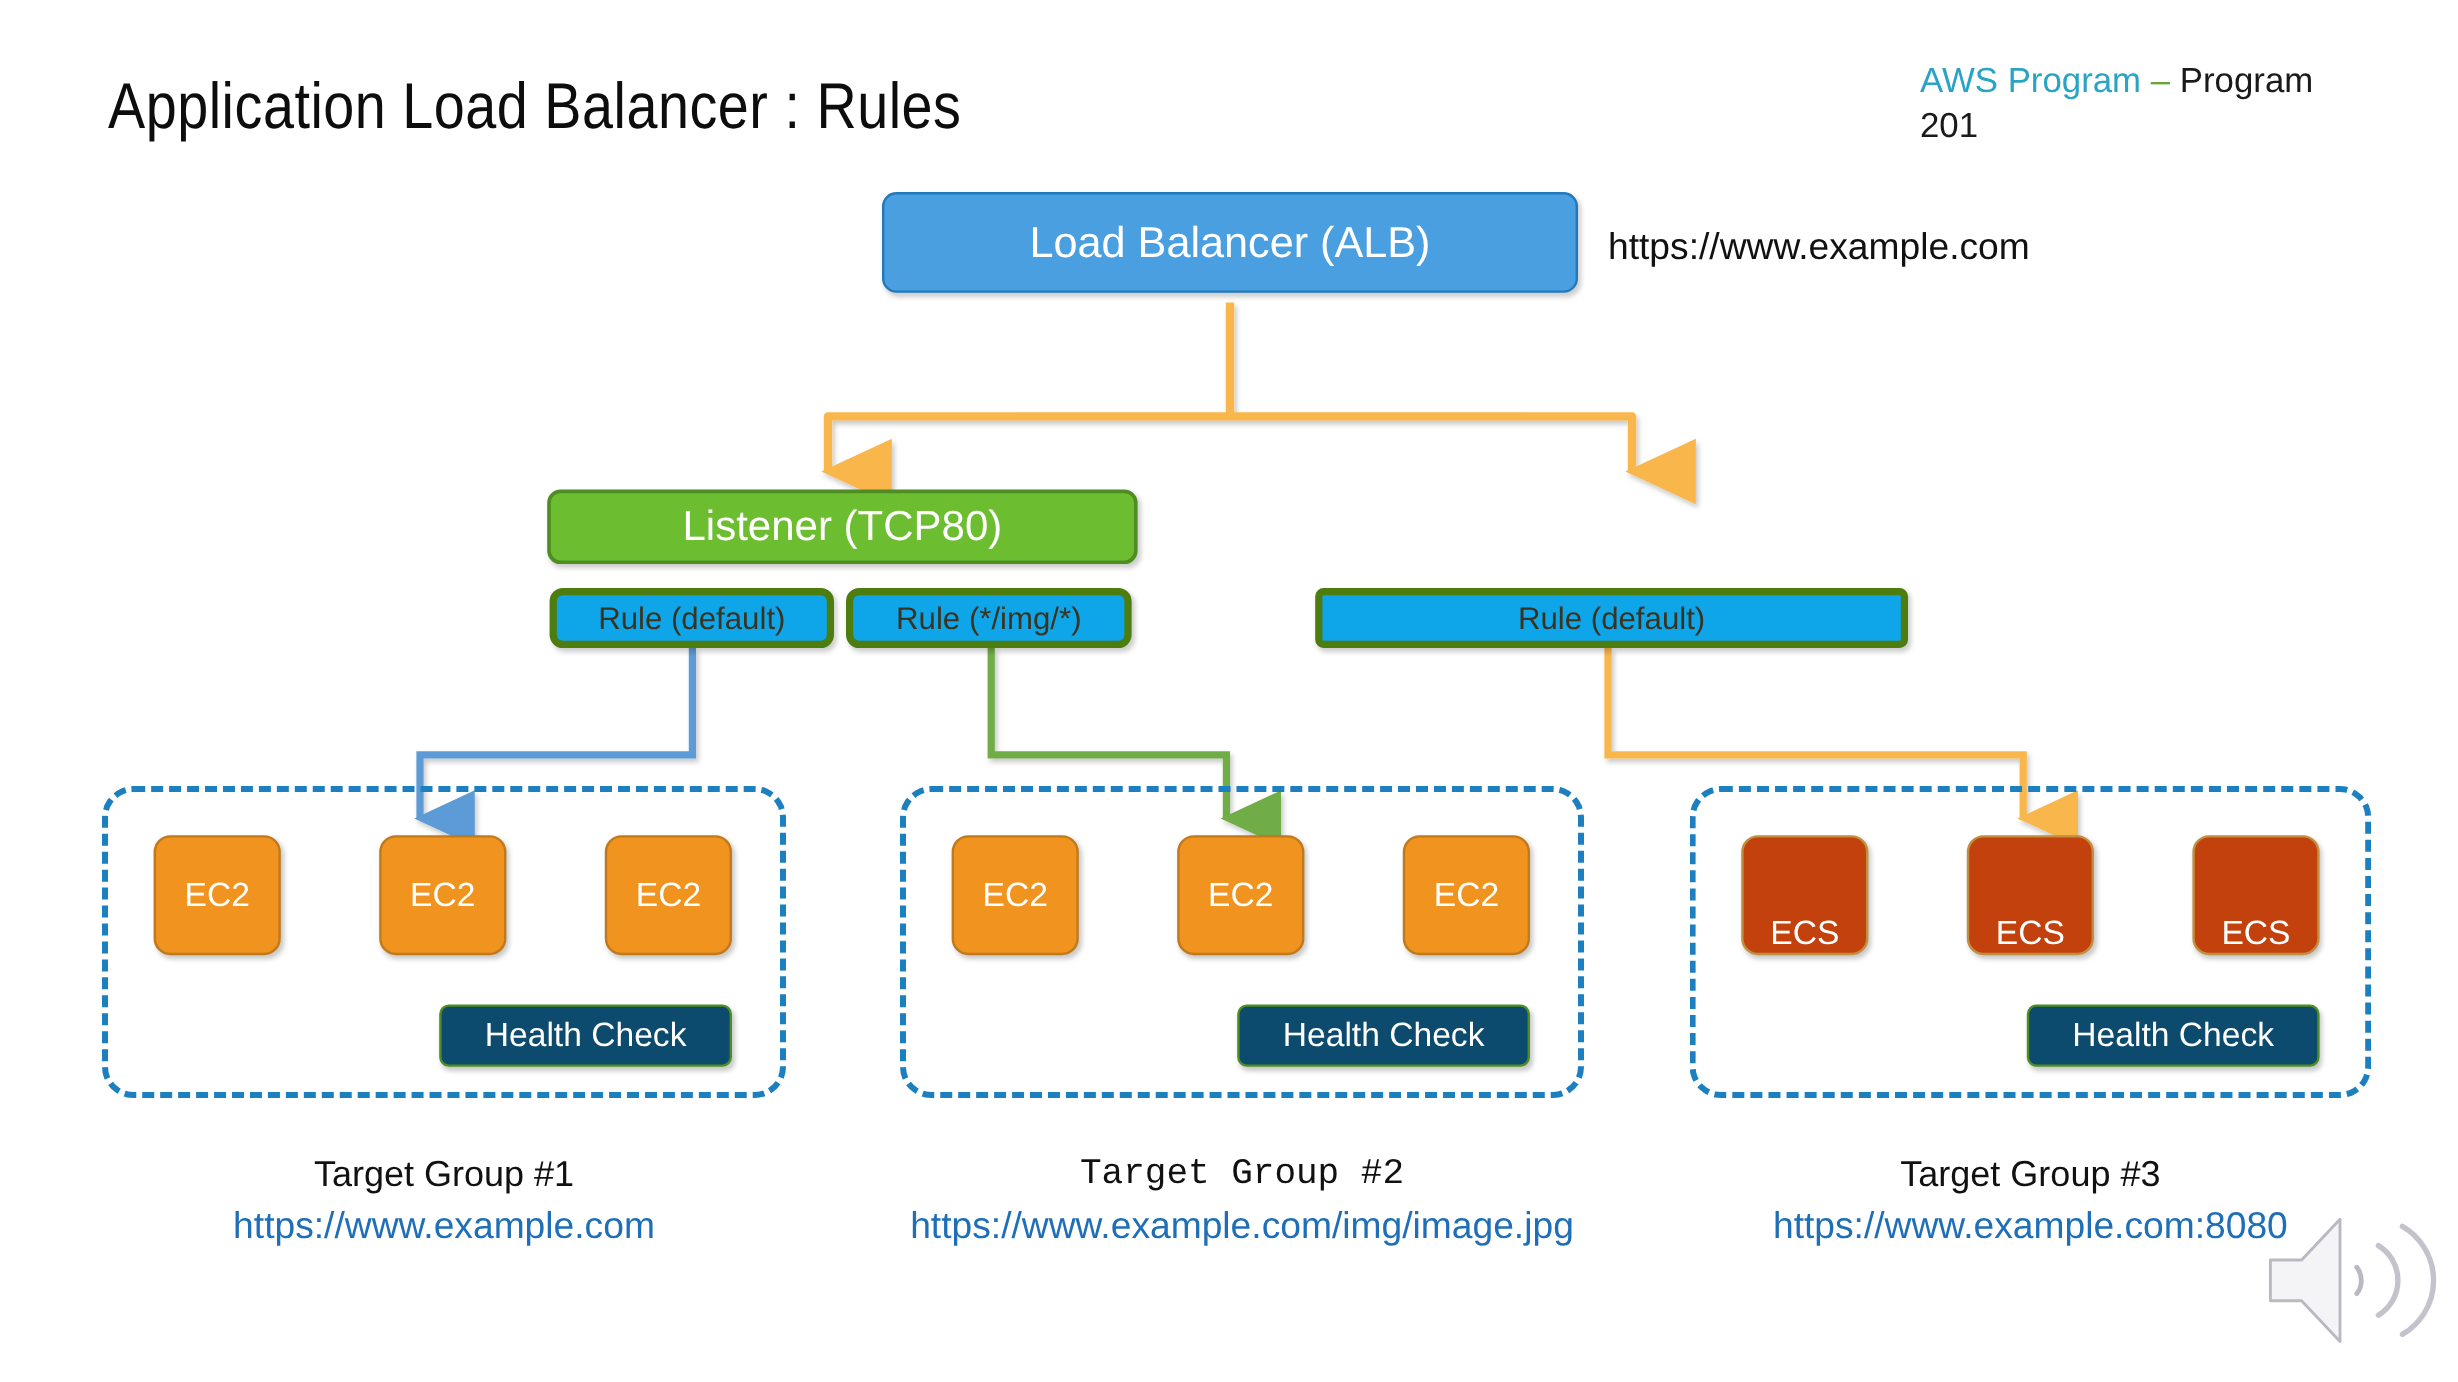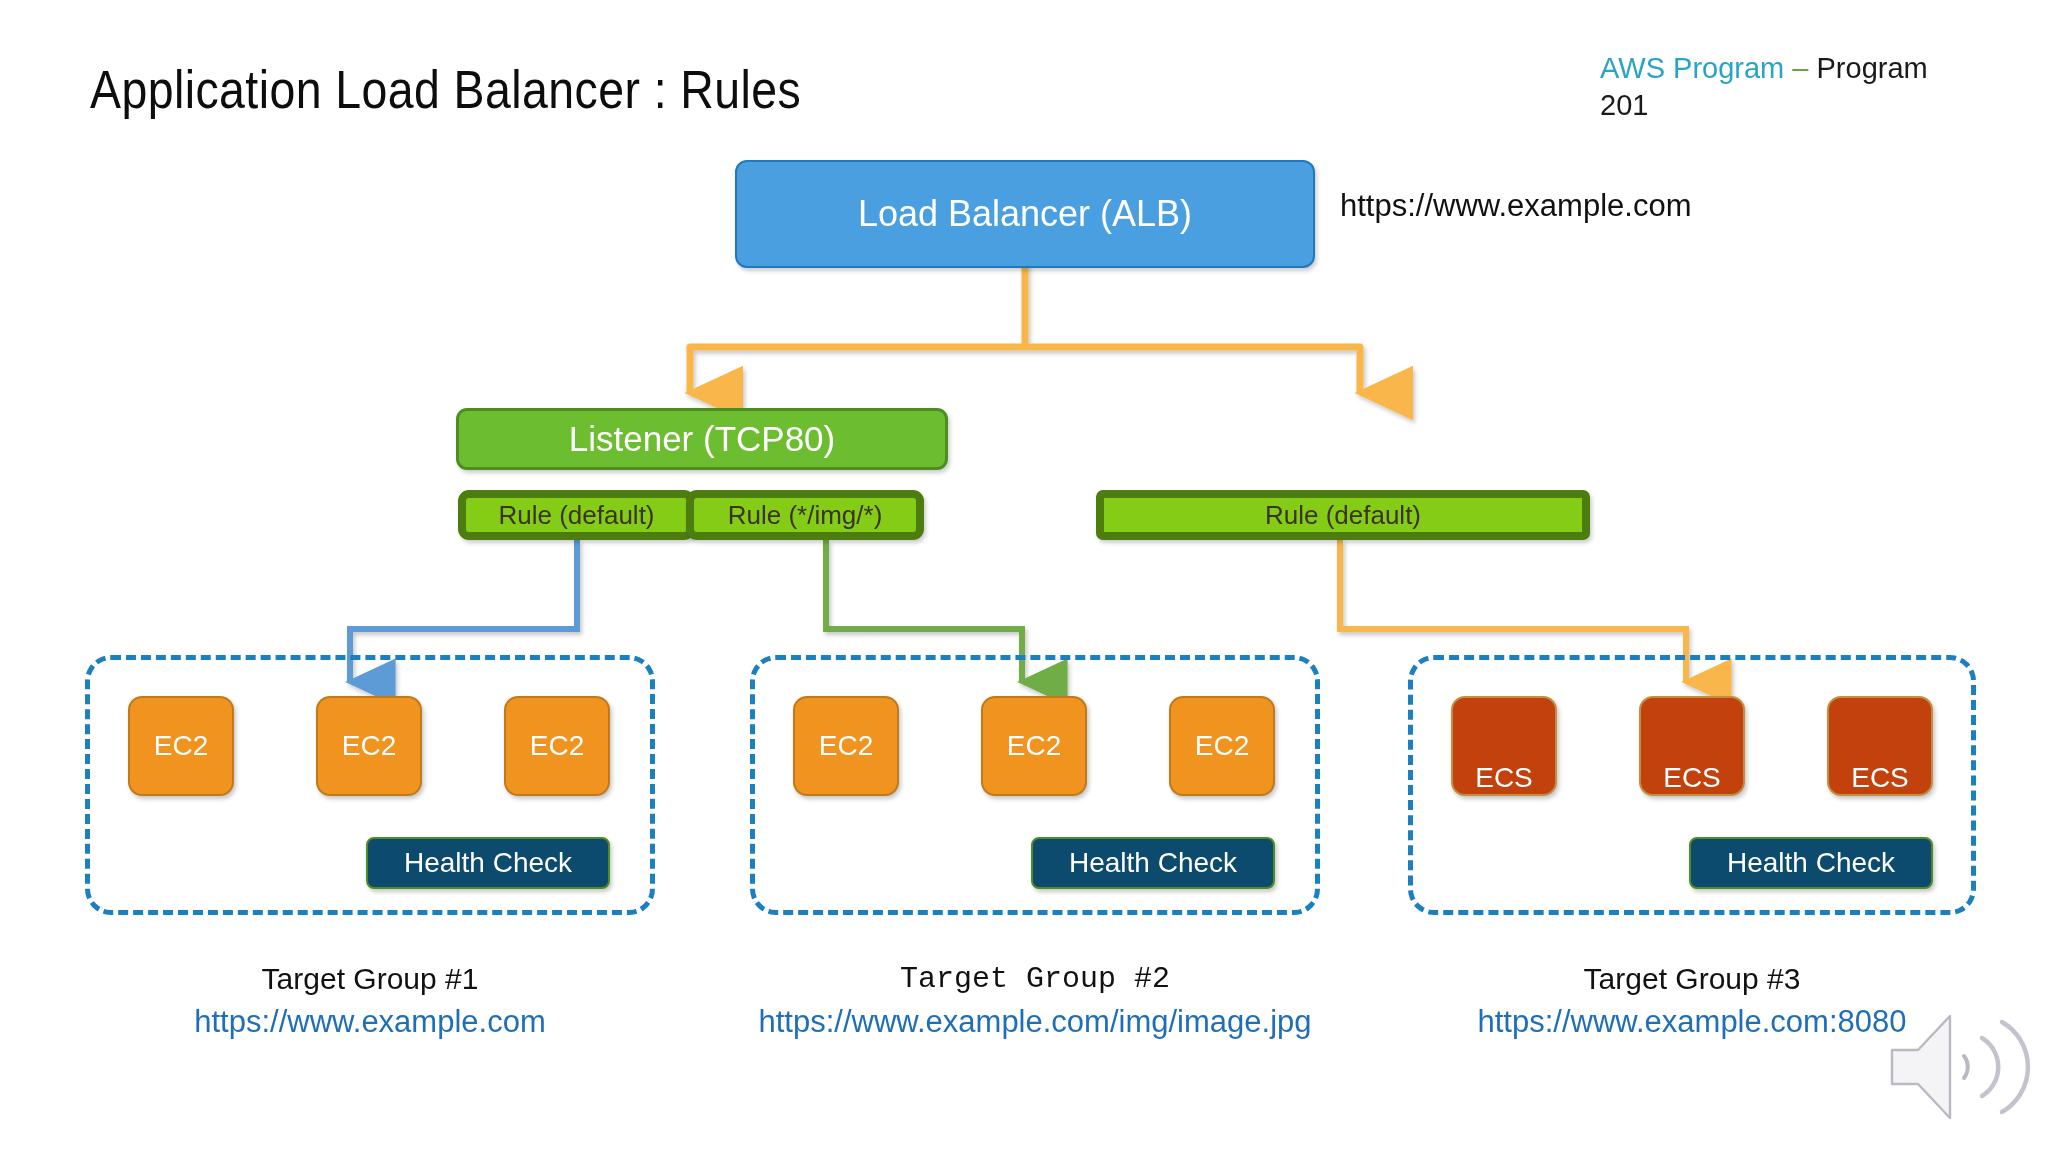--- a/index.html
+++ b/index.html
@@ -33,42 +33,42 @@
 
   
   .node{
     position:absolute;
     box-sizing:border-box;
     display:flex;align-items:center;justify-content:center;
     text-align:center;
     box-shadow:2px 3px 4px rgba(0,0,0,.20);
   }
   .alb{
-    left:735px;top:160px;width:580px;height:108px;
+    left:735px;top:160px;width:580px;height:84px;
     background:#4a9fe0;border:2px solid #2179bd;border-radius:12px;
     color:#ffffff;font-size:36px;
   }
   .alb-url{
     position:absolute;left:1340px;top:188px;
     font-size:31px;color:#111111;white-space:nowrap;
   }
 
   .listener{
     background:#6cbe30;border:3px solid #4e8d21;border-radius:11px;
     color:#ffffff;font-size:35px;height:62px;
   }
   .listener-1{left:456px;top:408px;width:492px;}
   .listener-2{left:1096px;top:408px;width:494px;}
 
   .rule{
-    background:#84cc16;border:8px solid #4d7c0f;
+    background:#0ea5e9;border:6px solid #4d7c0f;
     color:#3a3320;font-size:26px;height:50px;
   }
   .rule-1{left:458px;top:490px;width:237px;border-radius:11px;}
-  .rule-2{left:686px;top:490px;width:238px;border-radius:11px;}
+  .rule-2{left:705px;top:490px;width:238px;border-radius:11px;}
   .rule-3{left:1096px;top:490px;width:494px;border-radius:7px;}
   .conn-svg{position:absolute;left:0;top:0;width:2048px;height:1152px;overflow:visible;pointer-events:none;}
 
   
   .tgroup{
     position:absolute;top:655px;height:260px;
     box-sizing:border-box;
     border:5px dashed #1b7fc0;border-radius:26px;
     background:transparent;
   }

